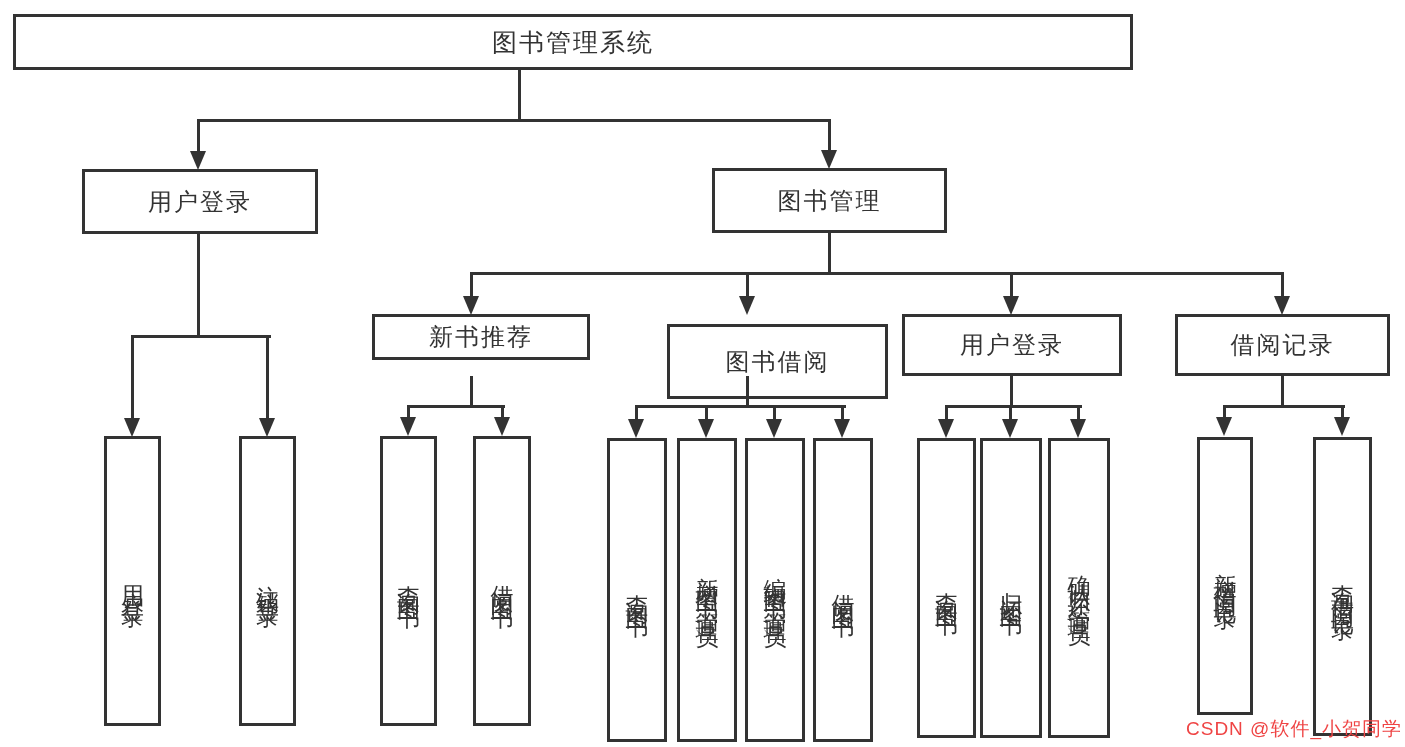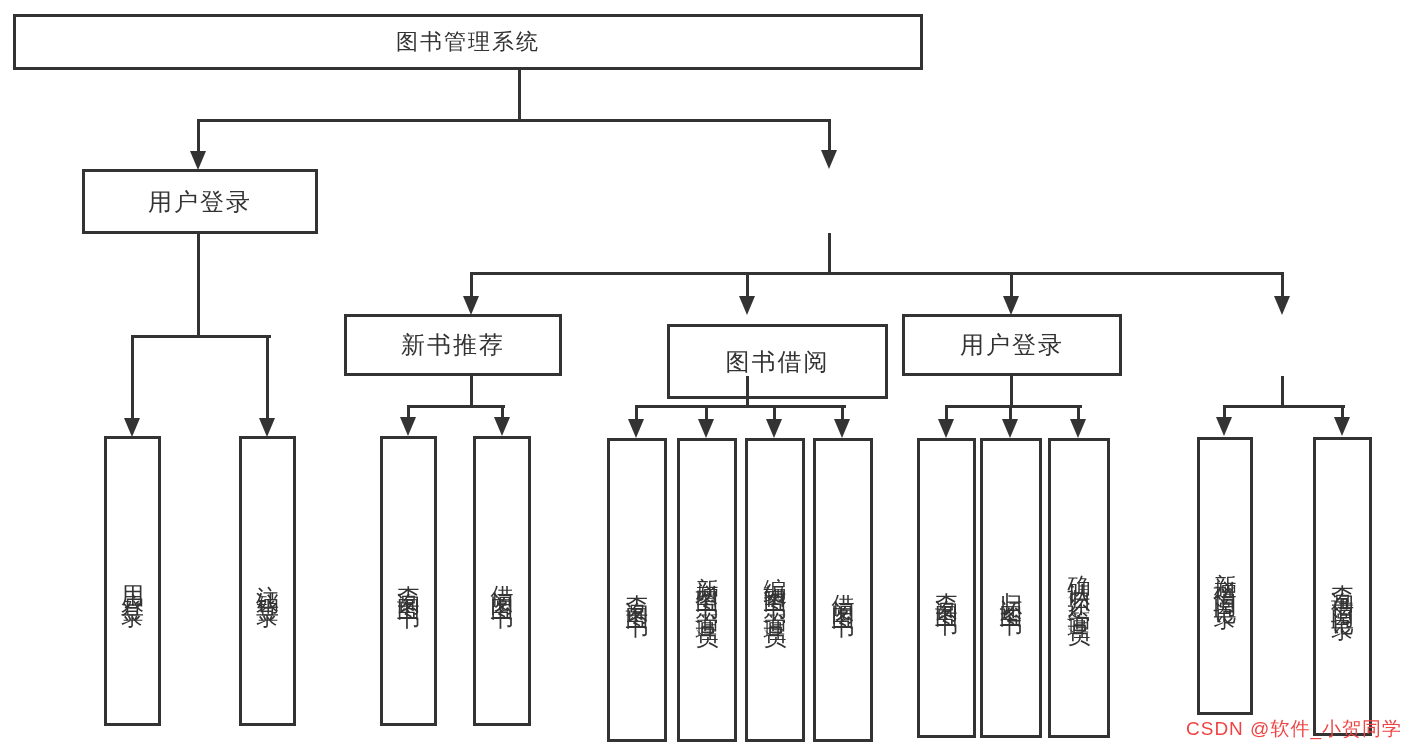--- a/index.html
+++ b/index.html
@@ -46,27 +46,29 @@
     font-size:19px;
     letter-spacing:1px;
     white-space:nowrap;
   }
 </style>
 </head>
 <body>
 
 <div id="canvas">
 
-  <div class="node" style="left:13px;top:14px;width:910px;height:56px;font-size:22px;">图书管理系统</div>
+  <div class="node" style="left:13px;top:14px;width:1120px;height:56px;font-size:25px;">图书管理系统</div>
 
   <div class="node" style="left:82px;top:169px;width:236px;height:65px;">用户登录</div>
+  <div class="node" style="left:712px;top:168px;width:235px;height:65px;">图书管理</div>
 
-  <div class="node" style="left:344px;top:314px;width:218px;height:62px;">新书推荐</div>
+  <div class="node" style="left:372px;top:314px;width:218px;height:46px;">新书推荐</div>
   <div class="node" style="left:637px;top:324px;width:221px;height:75px;margin-left:30px;">图书借阅</div>
   <div class="node" style="left:902px;top:314px;width:220px;height:62px;">用户登录</div>
+  <div class="node" style="left:1175px;top:314px;width:215px;height:62px;">借阅记录</div>
 
   <div class="node vertical" style="left:104px;top:436px;width:57px;height:290px;">用户登录</div>
   <div class="node vertical" style="left:239px;top:436px;width:57px;height:290px;">注销登录</div>
 
   <div class="node vertical" style="left:380px;top:436px;width:57px;height:290px;">查询图书</div>
   <div class="node vertical" style="left:473px;top:436px;width:58px;height:290px;">借阅图书</div>
 
   <div class="node vertical" style="left:607px;top:438px;width:60px;height:304px;">查询图书</div>
   <div class="node vertical" style="left:677px;top:438px;width:60px;height:304px;">新增图书（管理员）</div>
   <div class="node vertical" style="left:745px;top:438px;width:60px;height:304px;">编辑图书（管理员）</div>

